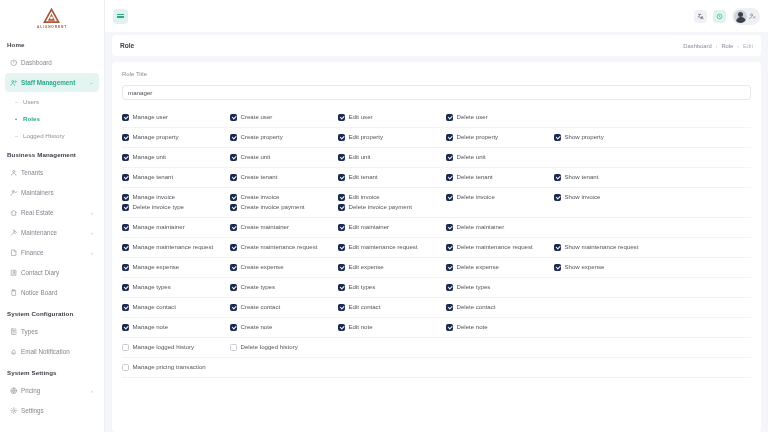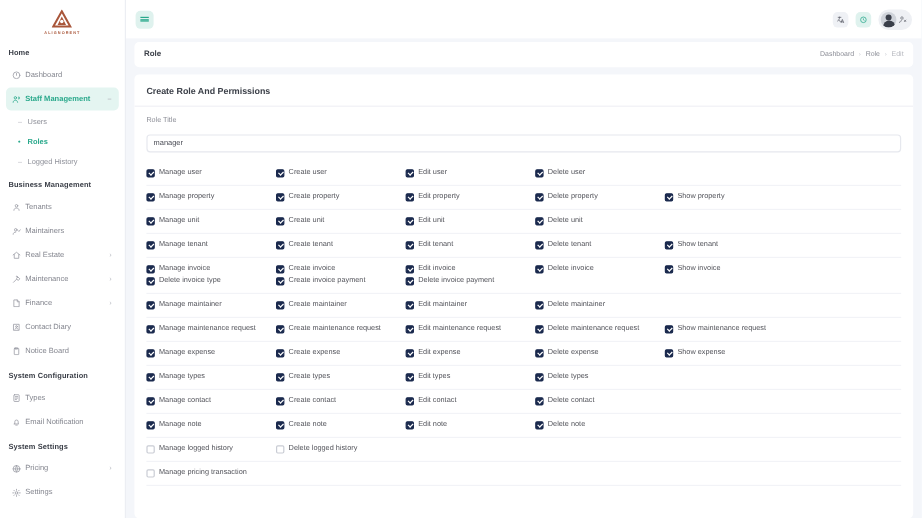--- a/index.html
+++ b/index.html
@@ -342,21 +342,20 @@
       <div class="crumbs" id="crumbs">
           <a>Dashboard</a>
           <span class="sep">›</span>
           <a>Role</a>
           <span class="sep">›</span>
           <span class="cur">Edit</span>
         </div>
     </div>
 
     <div class="card">
-      <div class="card-head">Create Role And Permissions</div>
       <div class="card-body">
         <div class="field-label">Role Title</div>
         <input class="text-input" type="text" value="manager" style="">
         <div class="perm-rows" id="perm-rows">
             <div class="perm-row">
               <div class="perm-col">
                 <label class="perm">
                   <span class="cb on"></span>
                   <span>Manage user</span>
                 </label>

